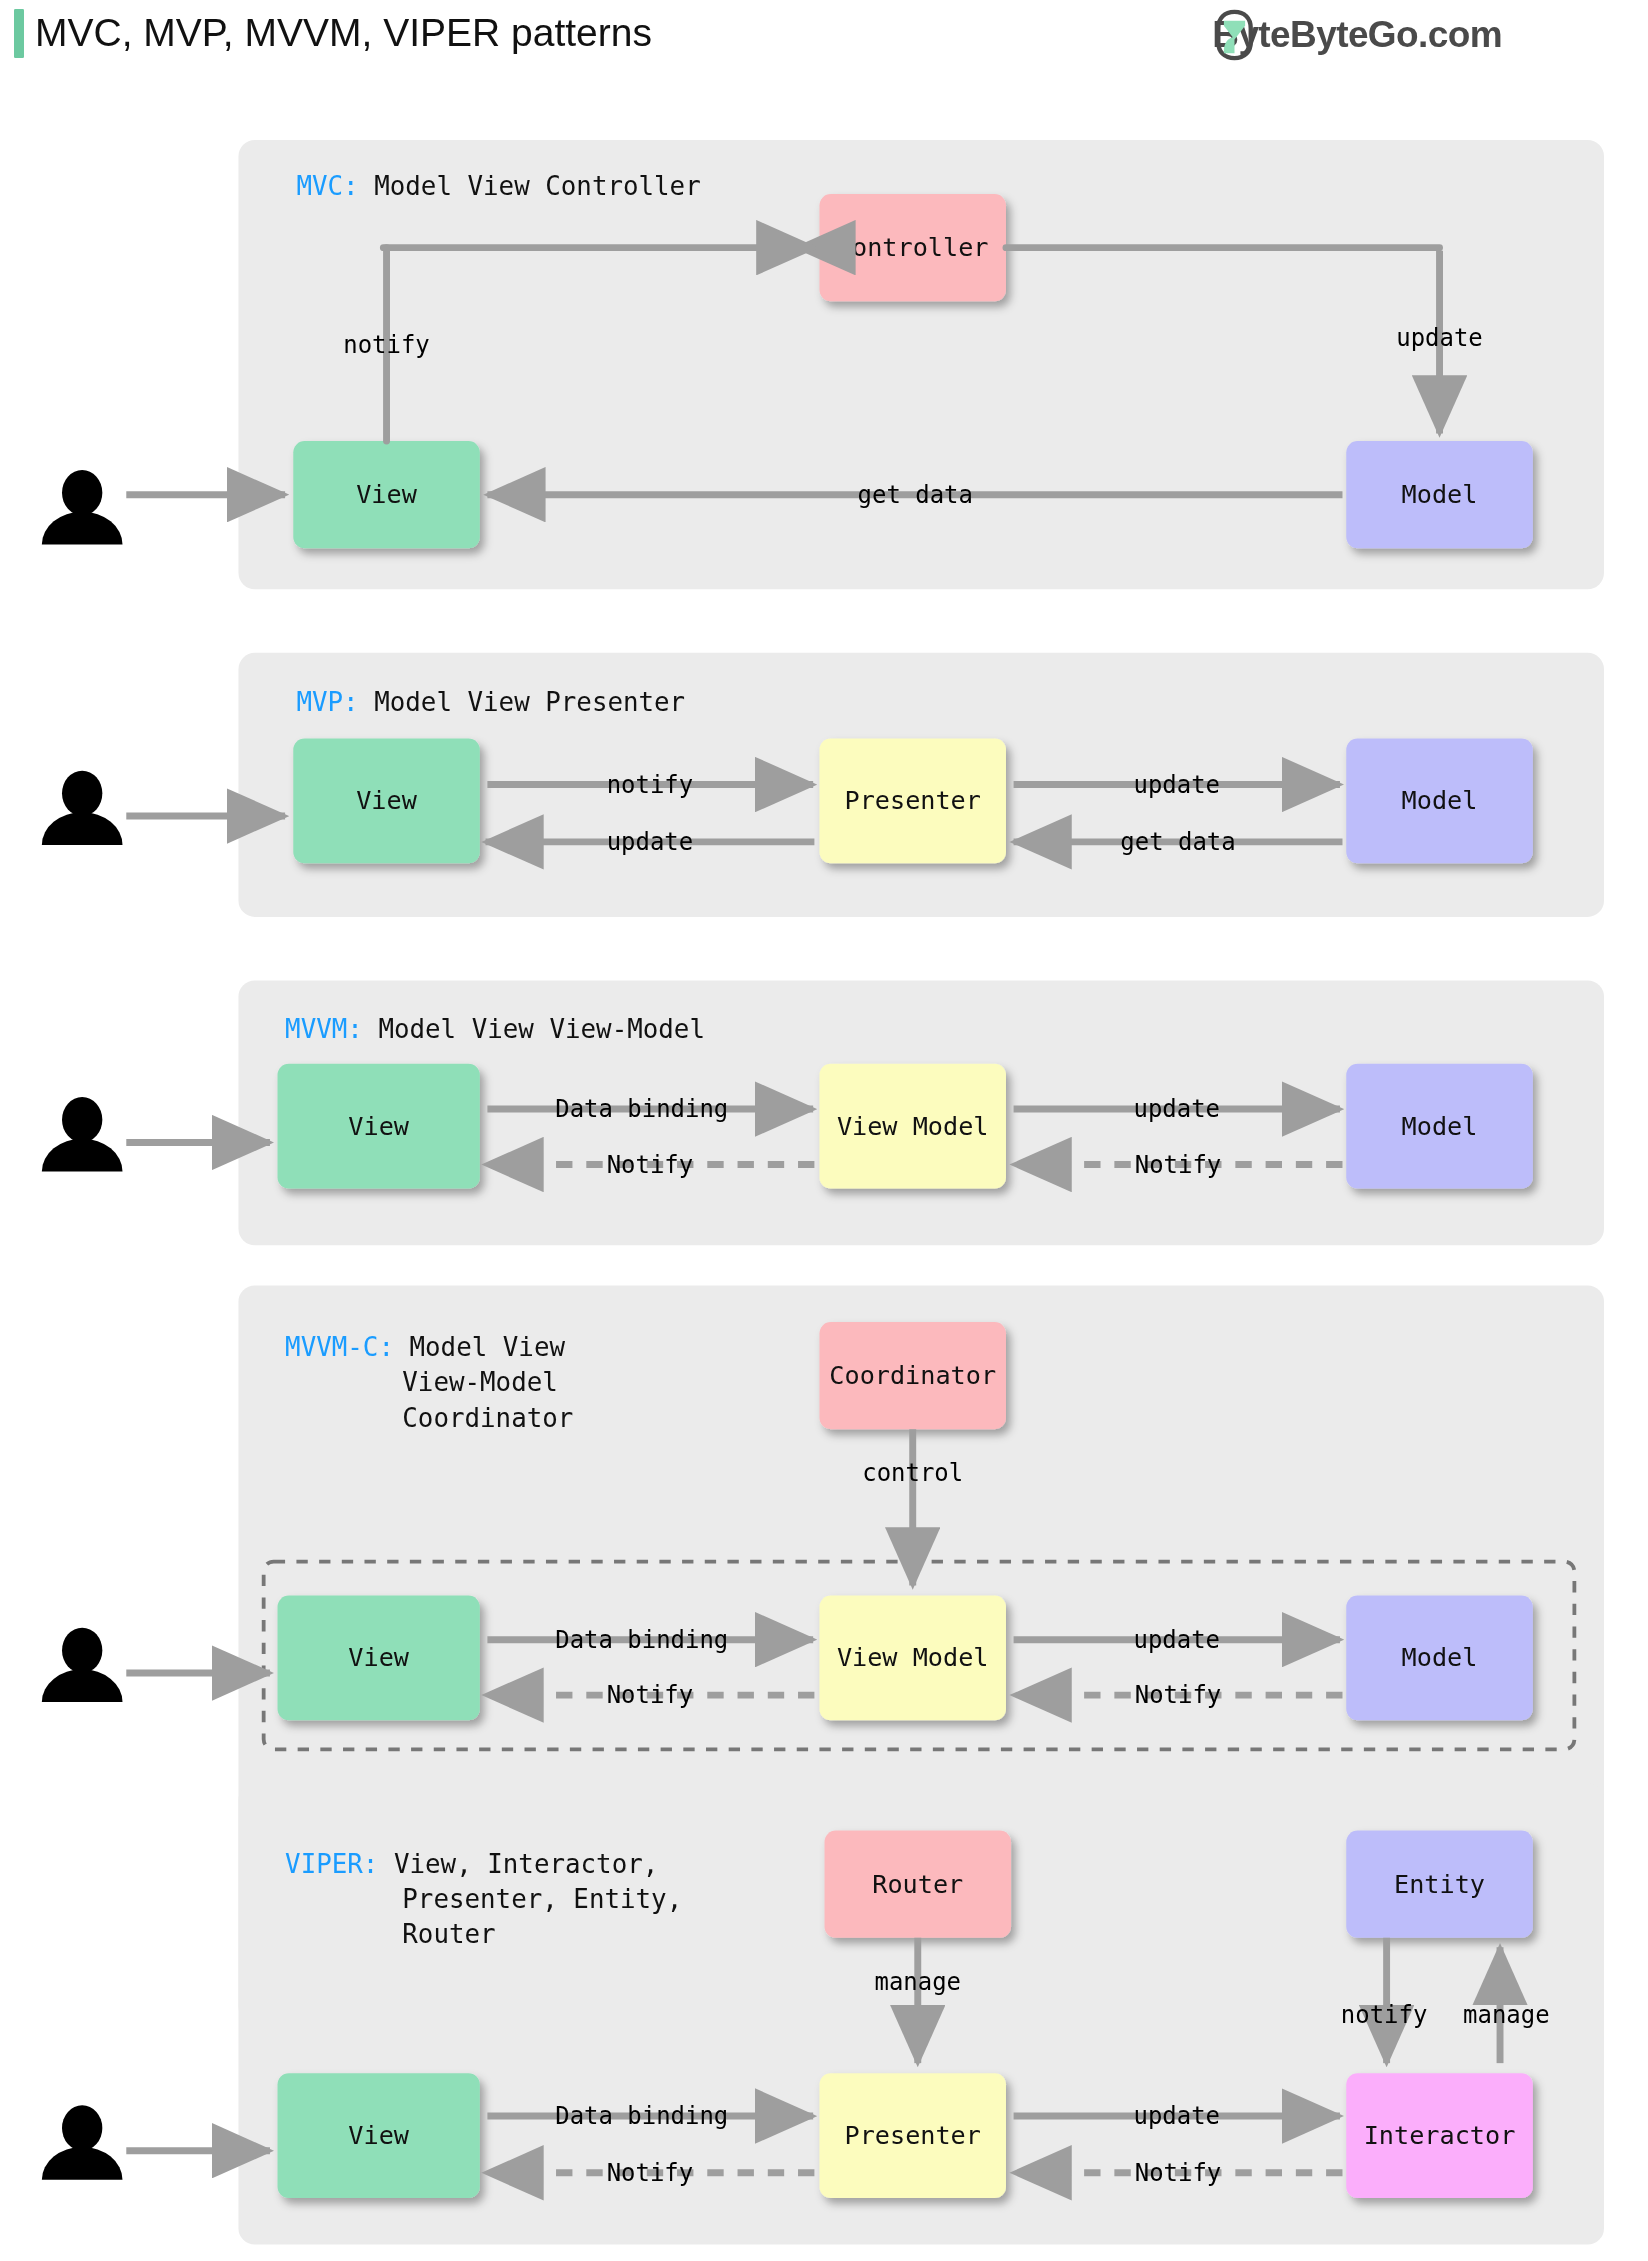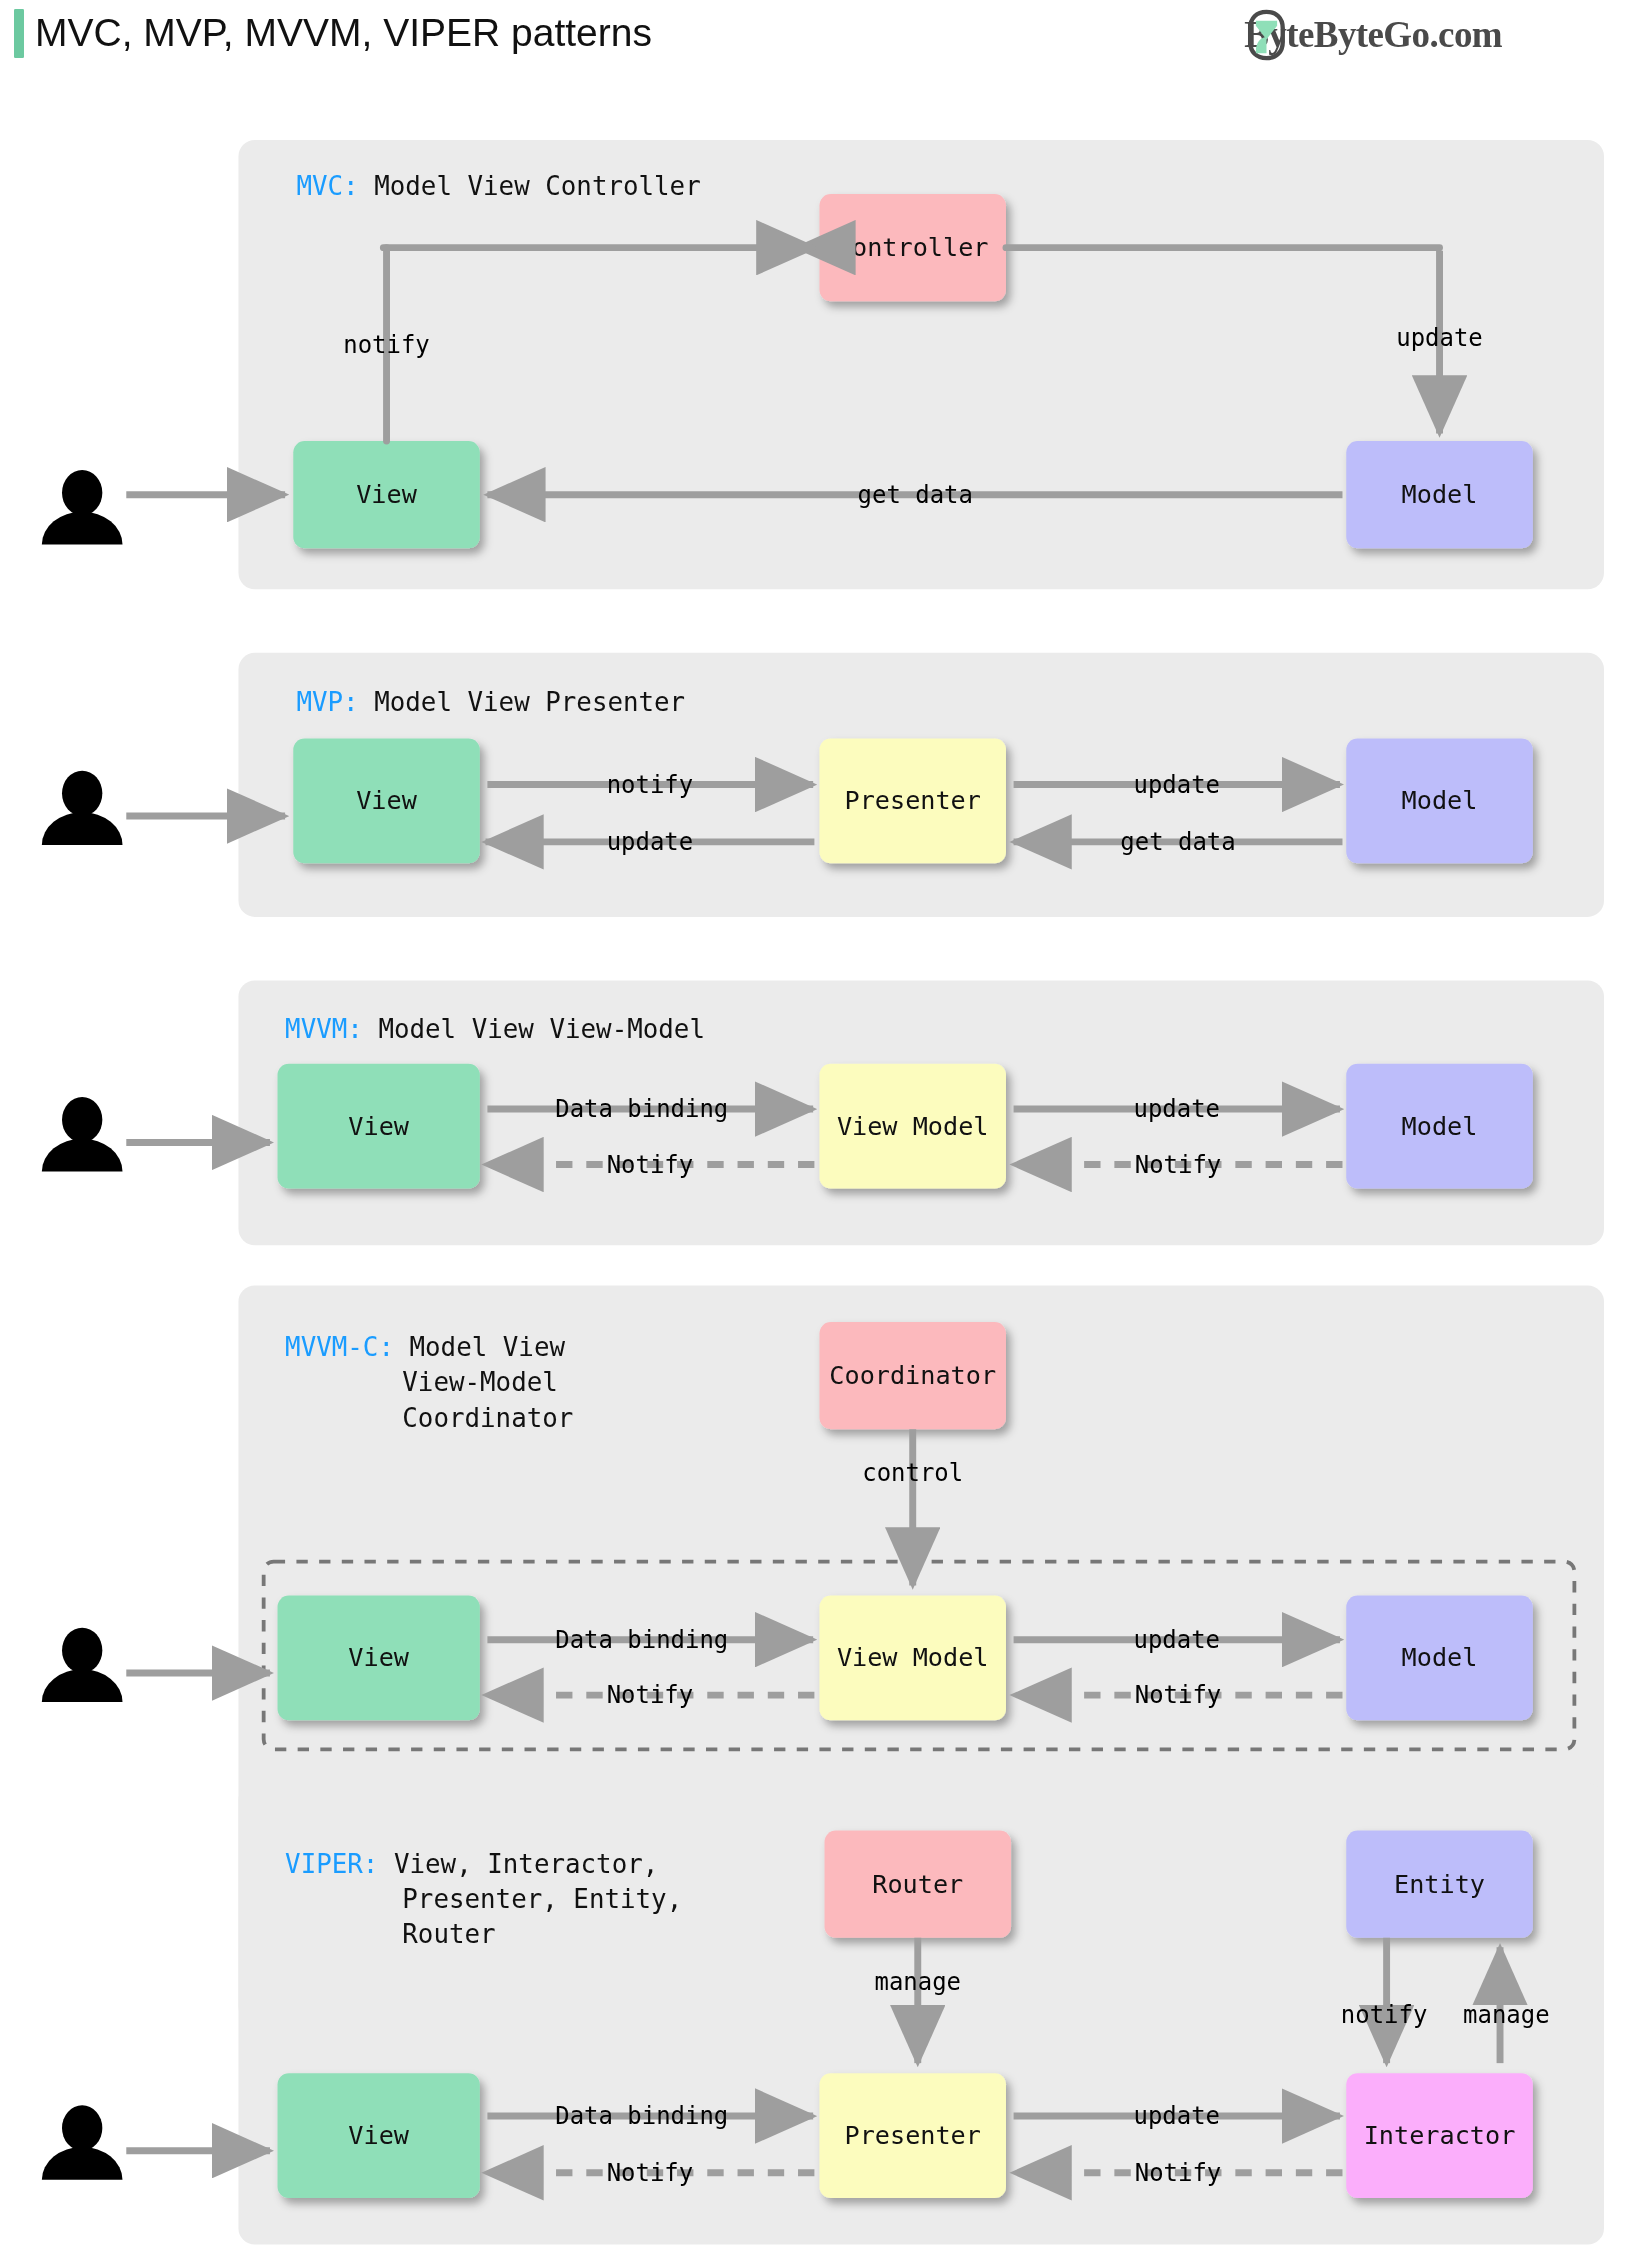--- a/index.html
+++ b/index.html
@@ -4,21 +4,21 @@
 <style>
   html,body{margin:0;padding:0;background:#ffffff;}
   body{width:1649px;height:2261px;position:relative;overflow:hidden;
        font-family:"DejaVu Sans Mono","Liberation Mono",monospace;}
   #root{position:absolute;inset:0;}
   .hdr{position:absolute;left:0;top:0;width:1516px;height:71px;}
   .hdr-bar{position:absolute;left:14px;top:8.8px;width:10px;height:49px;background:#6cc9a0;border-radius:1.3px;}
   .hdr-title{position:absolute;left:35px;top:6.3px;font-family:"Liberation Sans","DejaVu Sans",sans-serif;
              font-size:39px;color:#111;letter-spacing:0px;line-height:54px;white-space:nowrap;}
   .logo{position:absolute;right:14px;top:8.8px;height:52px;display:flex;align-items:center;gap:8.8px;}
-  .logo-text{font-family:Liberation Serif, serif;font-size:37px;color:#4a4a4a;
+  .logo-text{font-family:Liberation Sans, sans-serif;font-size:37px;color:#4a4a4a;
              font-weight:bold;white-space:nowrap;letter-spacing:-0.6px;}
   svg{position:absolute;left:0;top:0;}
   .blabel{font-family:"DejaVu Sans Mono","Liberation Mono",monospace;font-size:40px;fill:#111;
           text-anchor:middle;dominant-baseline:central;}
   .elabel{font-family:"DejaVu Sans Mono","Liberation Mono",monospace;font-size:38px;fill:#000;
           text-anchor:middle;dominant-baseline:central;}
   .ttl{font-family:"DejaVu Sans Mono","Liberation Mono",monospace;font-size:41px;fill:#111;}
   .ttl-key{fill:#1a9cff;}
 </style>
 </head>

